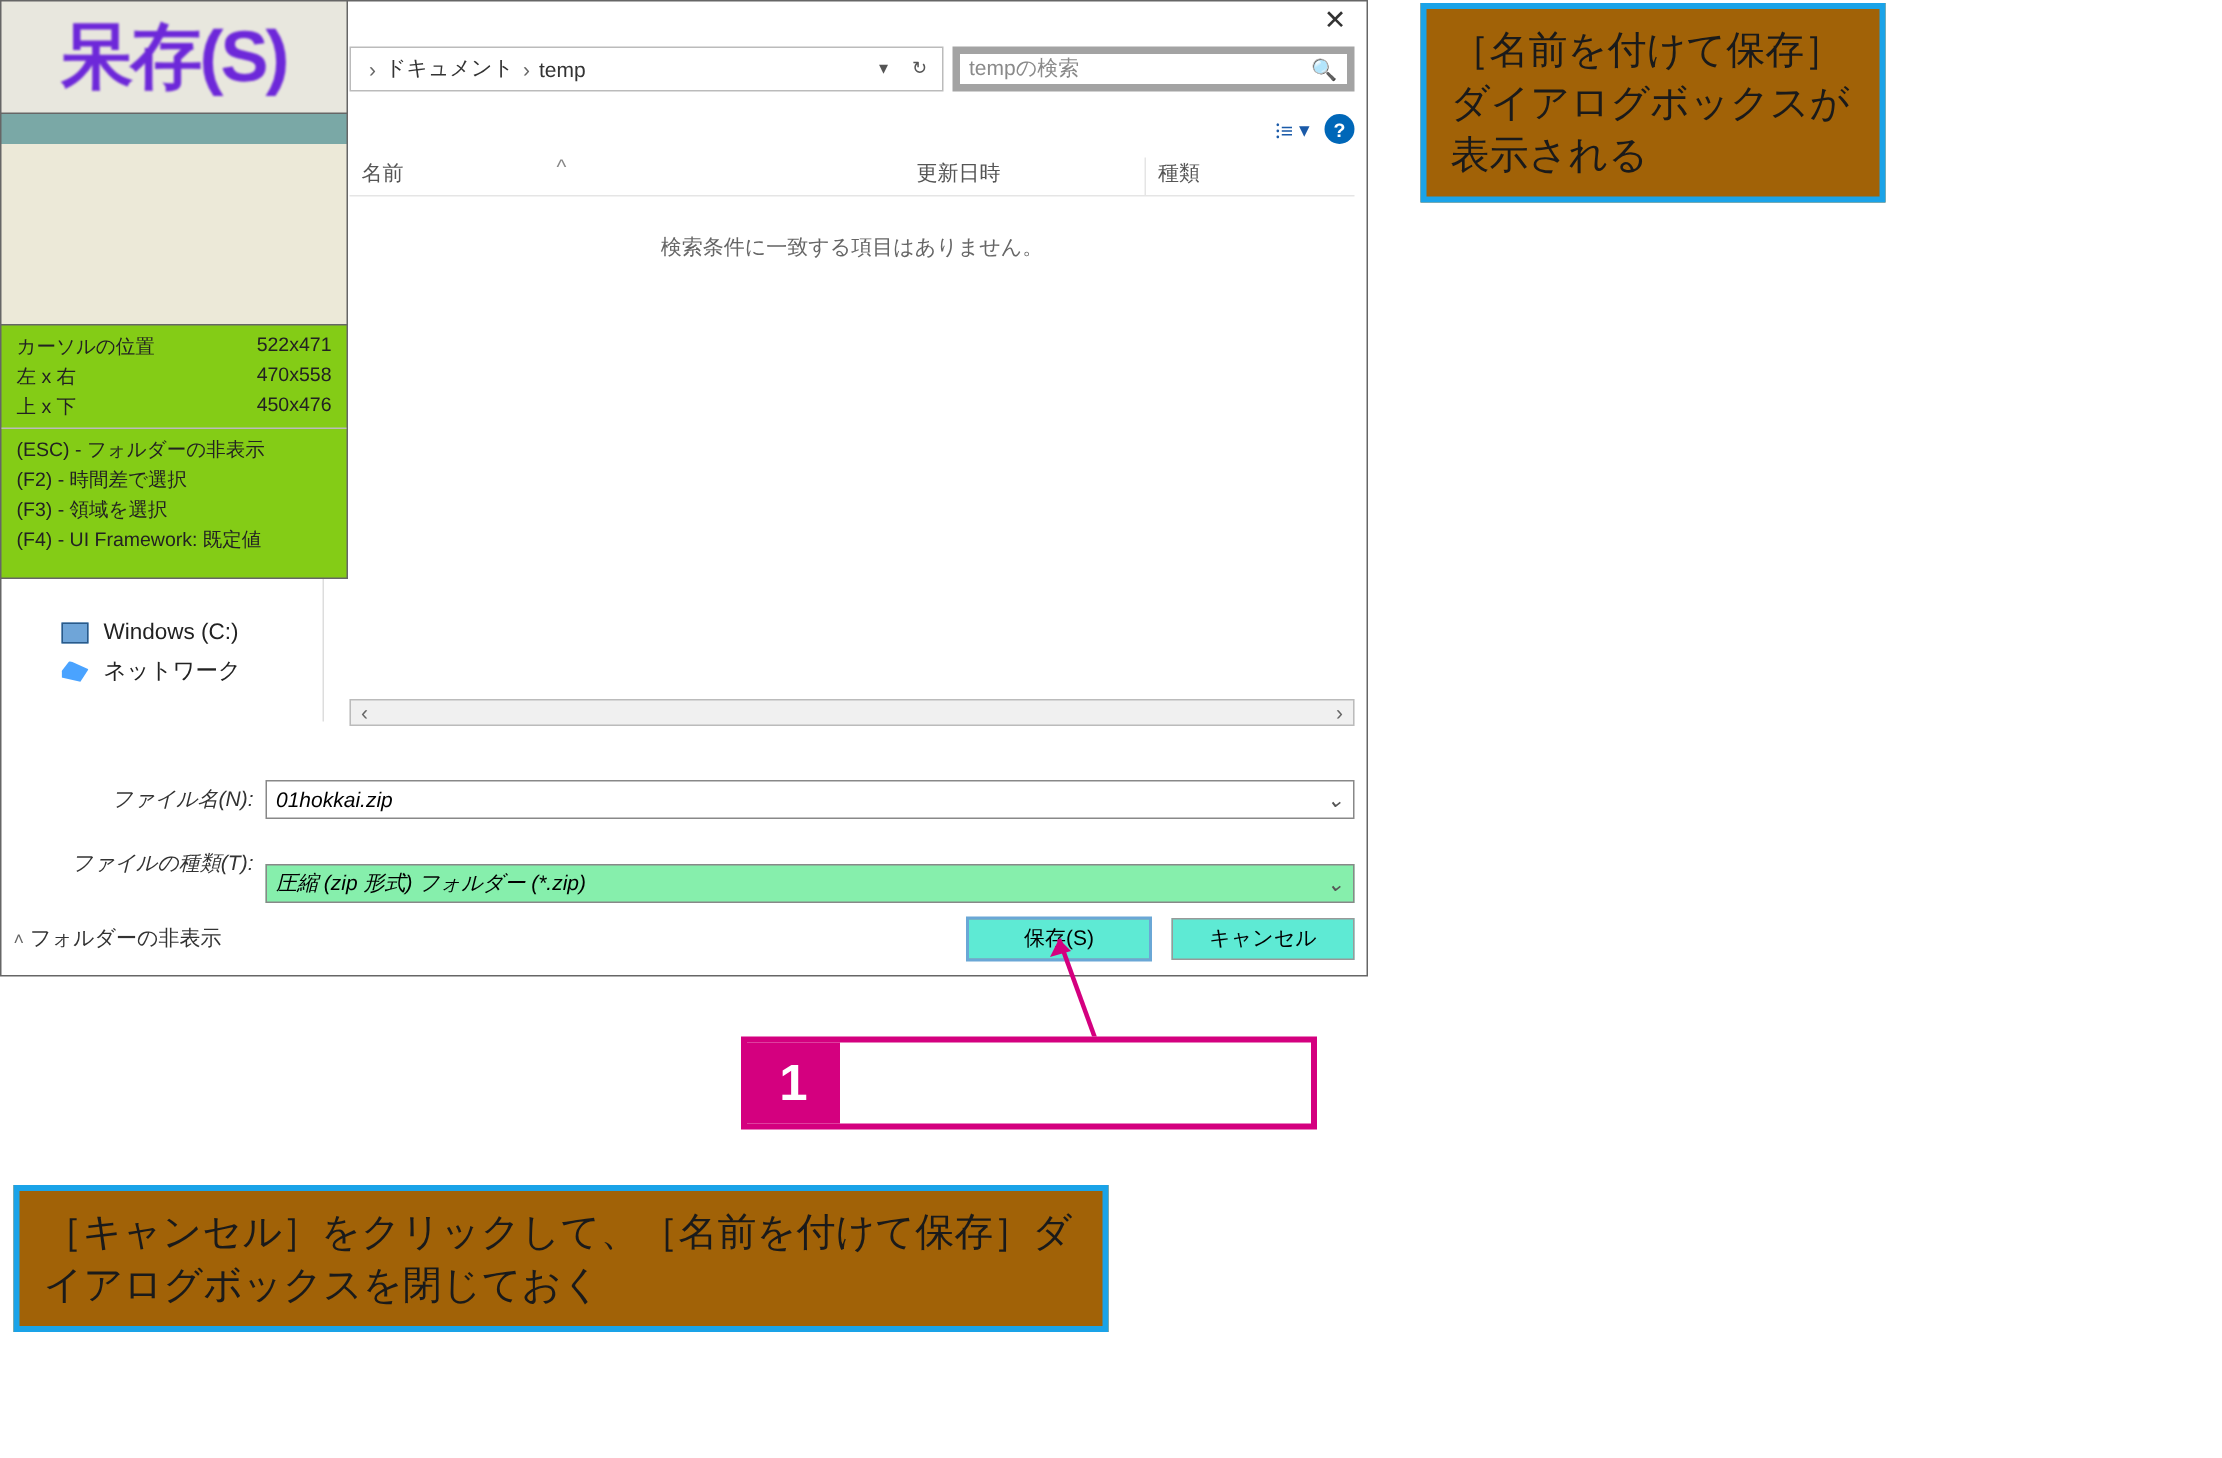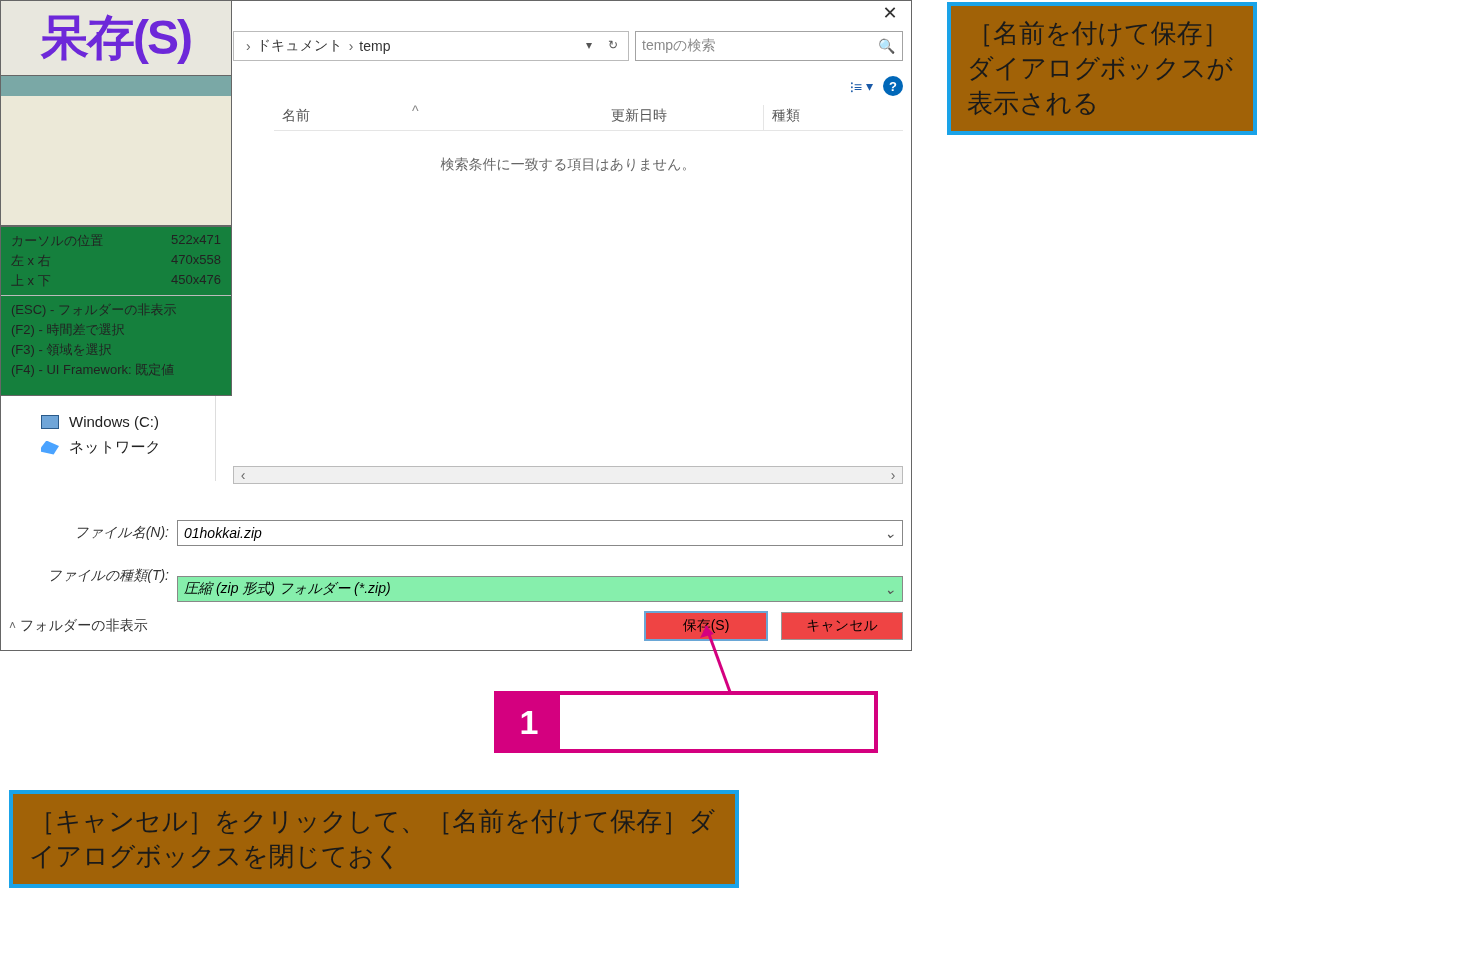--- a/index.html
+++ b/index.html
@@ -63,21 +63,21 @@
     right:4px; top:2px;
     display:flex; gap:2px;
   }
   .addr-tools span {
     width:22px;height:22px;
     display:inline-flex;align-items:center;justify-content:center;
     color:#555;font-size:12px;
   }
   .searchbox {
     width: 268px;
-    border: 1px solid #a3a3a3;
+    border: 5px solid #a3a3a3;
     background: #fff;
     display:flex; align-items:center;
     padding: 8px 6px;
     color:#8a8a8a;
     font-size:14px;
     position:relative;
   }
   .searchbox .mag {
     position:absolute; right:6px; color:#555;
     font-size:14px;
@@ -106,21 +106,20 @@
   .columns {
     position:absolute;
     top:104px;
     left: 232px;
     right: 8px;
     height: 26px;
     display:flex;
     color:#555;
     font-size:14px;
     border-bottom:1px solid #e5e5e5;
-    margin-left:41px;
   }
   .columns .col { padding: 2px 8px; }
   .columns .col.name { flex:1; position:relative;}
   .columns .col.name .sort { position:absolute; left:138px; top:-2px; color:#888;}
   .columns .col.date { width:160px;}
   .columns .col.kind { width:140px; border-left:1px solid #e5e5e5;}
 
   .filelist-empty {
     position:absolute;
     top:155px;
@@ -189,21 +188,21 @@
     height:32px;
     display:flex;
     align-items:center;
   }
   .hide-folders { color:#333; font-size:14px; display:flex; align-items:center; gap:4px;}
   .hide-folders .caret { color:#666; font-size:12px;}
   .dlg-buttons { margin-left:auto; display:flex; gap:14px;}
   .btn {
     width:122px; height:28px;
     border:1px solid #999;
-    background:#ef4444;
+    background:#5eead4;
     font-size:14px;
     display:flex;align-items:center;justify-content:center;
   }
   .btn.save {
     outline:2px solid #6aa7d6;
     outline-offset:-1px;
   }
 
   
   .overlay-title {
@@ -234,24 +233,24 @@
     position:absolute;
     left:0; top:96px;
     width:232px;
     height:130px;
     background:#ece9d8;
     border:1px solid #666;
     border-top:none;
   }
   .overlay-stats {
     position:absolute;
-    left:0; top:226px;
+    left:0; top:216px;
     width:232px;
     height:170px;
-    background:#15803d;
+    background:#84cc16;
     border:1px solid #666;
     font-size:13px;
     color:#222;
   }
   .stat-row { display:flex; justify-content:space-between; padding:1px 10px;}
   .stat-row.first { margin-top:4px;}
   .stat-sep { border-top:1px solid #bbb; margin:4px 0;}
   .key-row { padding:1px 10px; font-size:13px;}
 
   

